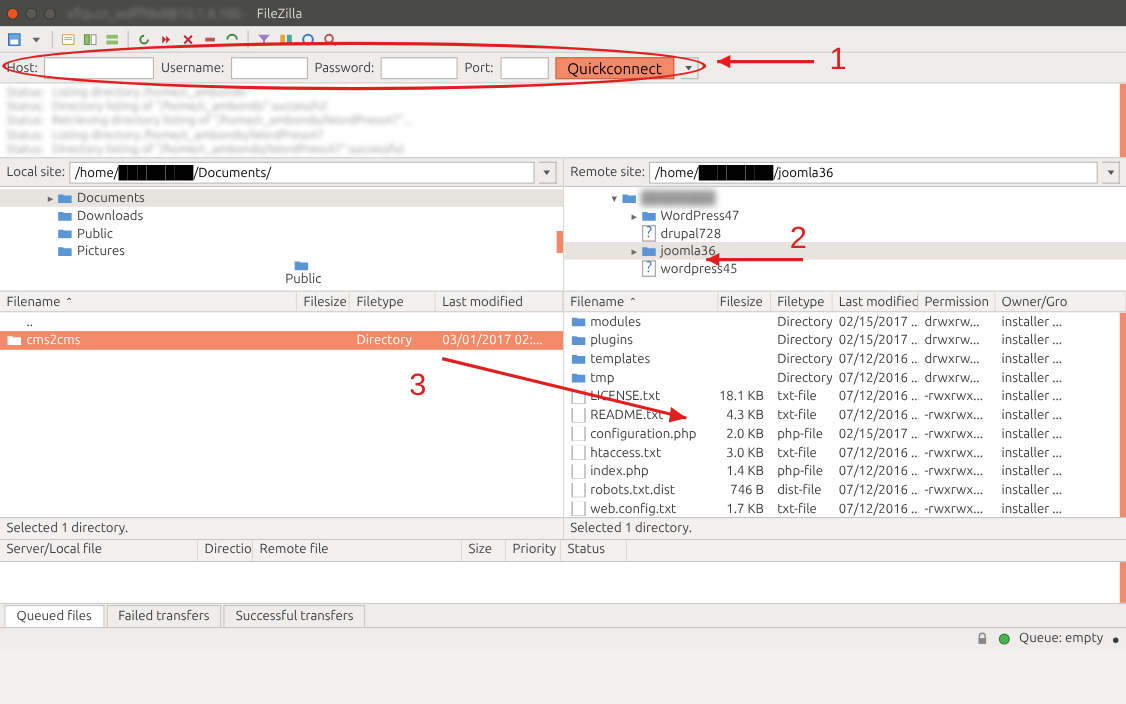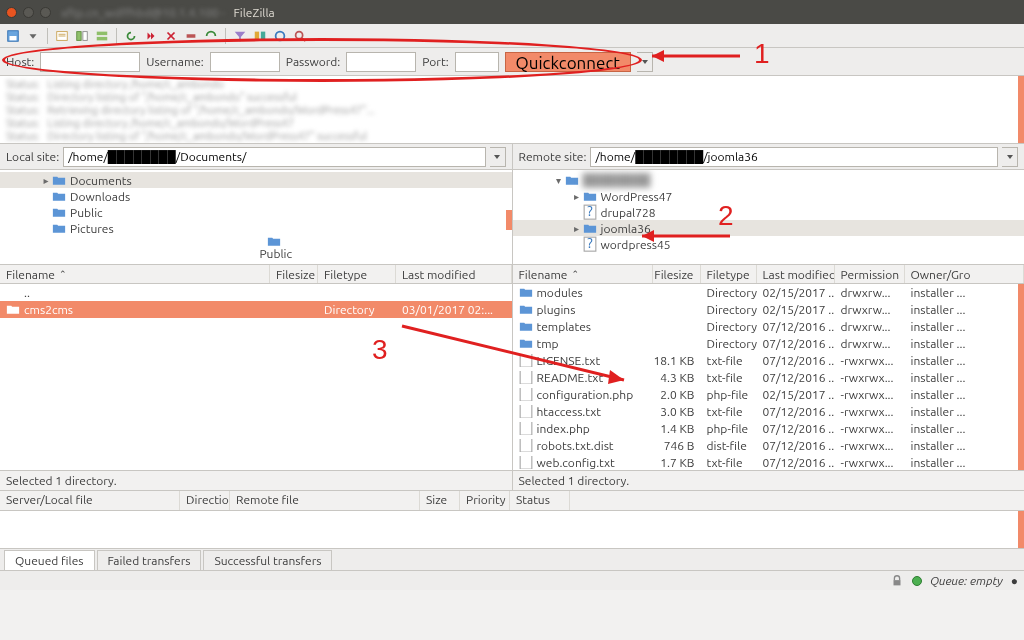--- a/index.html
+++ b/index.html
@@ -16,21 +16,21 @@
 
 .toolbar { height: 24px; background: #eeedec; border-bottom: 1px solid #c8c6c2; display: flex; align-items: center; padding: 0 4px; gap: 2px; }
 .tbtn { width: 18px; height: 18px; display: inline-flex; align-items: center; justify-content: center; }
 .tbtn svg { width: 14px; height: 14px; }
 .sep { width: 1px; height: 16px; background: #c0bfba; margin: 0 3px; }
 
 
 .qcbar { height: 28px; background: #eeedec; border-bottom: 1px solid #c8c6c2; display: flex; align-items: center; padding: 0 6px; gap: 6px; position: relative; }
 .qcbar label { font-size: 12px; color: #3c3c3c; }
 .qcbar input { height: 20px; border: 1px solid #b8b5ae; background: #fff; padding: 0 4px; font-size: 12px; }
-.qcbtn { background: #f28a69; border: 1px solid #c76544; height: 20px; padding: 0 10px; font-size: 17px; cursor: pointer; }
+.qcbtn { background: #f28a69; border: 1px solid #c76544; height: 20px; padding: 0 10px; font-size: 14px; cursor: pointer; }
 .qcdrop { width: 16px; height: 20px; border: 1px solid #b8b5ae; border-left: none; background: #eeedec; display: inline-flex; align-items: center; justify-content: center; }
 
 
 .log { height: 68px; background: #fff; border-bottom: 1px solid #c8c6c2; overflow: hidden; padding: 2px 6px; position: relative; }
 .logline { color: #999; font-size: 11px; line-height: 13px; filter: blur(2px); white-space: nowrap; }
 .log .edge { position: absolute; right: 0; top: 0; width: 6px; height: 100%; background: #f28a69; }
 
 
 .split { display: flex; height: 346px; }
 .pane { flex: 1; display: flex; flex-direction: column; border-right: 1px solid #c8c6c2; background: #f2f1f0; min-width: 0; }
@@ -68,21 +68,21 @@
 .qhc { padding: 2px 6px; border-right: 1px solid #dcdad5; font-size: 12px; }
 .qbody { flex: 1; background: #fff; position: relative; }
 .qbody .edge { position: absolute; right: 0; top: 0; width: 6px; height: 100%; background: #f28a69; }
 
 
 .btabs { height: 22px; background: #eeedec; border-top: 1px solid #c8c6c2; display: flex; align-items: flex-end; padding-left: 4px; }
 .btab { padding: 3px 10px; border: 1px solid #c8c6c2; border-bottom: none; font-size: 12px; background: #eeedec; margin-right: 2px; }
 .btab.active { background: #fff; }
 
 
-.footer { height: 20px; background: #eeedec; border-top: 1px solid #c8c6c2; display: flex; align-items: center; justify-content: flex-end; padding: 0 6px; gap: 8px; font-size: 12px; font-style: italic; }
+.footer { height: 20px; background: #eeedec; border-top: 1px solid #c8c6c2; display: flex; align-items: center; justify-content: flex-end; padding: 0 6px; gap: 8px; font-size: 12px; }
 .footer .dot { width:10px;height:10px;border-radius:50%;background:#4caf50;border:1px solid #2e7d32; }
 
 
 .anno { position: absolute; pointer-events: none; }
 .ellipse { border: 3px solid #e02020; border-radius: 50%; }
 .annonum { color: #e02020; font-size: 28px; font-weight: 400; font-family: sans-serif; }
 svg.arrow line { stroke: #e02020; stroke-width: 3; }
 svg.arrow polygon { fill: #e02020; }
 
 .blurtxt { filter: blur(3px); color: #999; }

